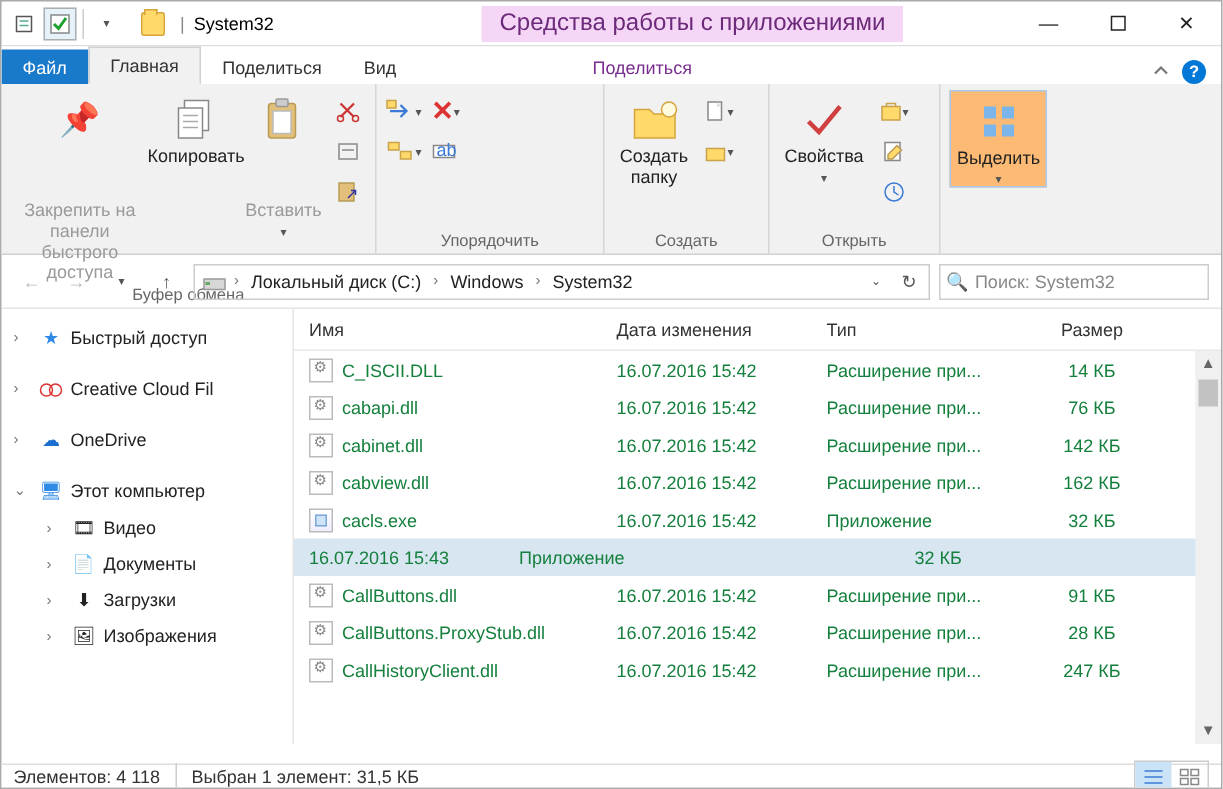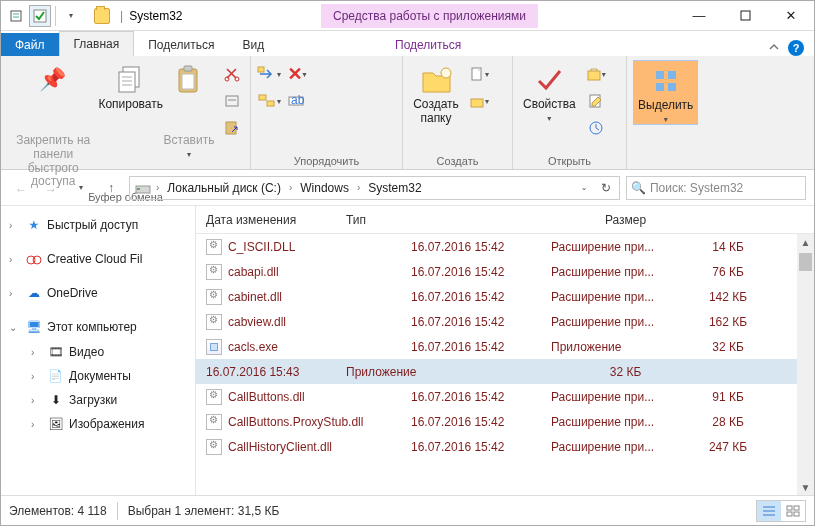--- a/index.html
+++ b/index.html
@@ -8,21 +8,21 @@
 
 .titlebar { height:30px; display:flex; align-items:center; border-bottom:1px solid #ddd; }
 .qat { display:flex; align-items:center; gap:2px; padding:0 4px; }
 .qat-btn { width:22px; height:22px; display:flex; align-items:center; justify-content:center; border:1px solid transparent; }
 .qat-btn.checked { border:1px solid #aeaeae; background:#e6f2fa; }
 .qat-sep { width:1px; height:20px; background:#ccc; margin:0 2px; }
 .title-icon { width:16px; height:16px; background:#ffd96a; border:1px solid #d6a43b; border-radius:2px; margin:0 4px 0 8px; position:relative;}
 .title-icon::before{content:"";position:absolute;top:-3px;left:1px;width:7px;height:3px;background:#ffd96a;border:1px solid #d6a43b;border-bottom:none;}
 .title-text { font-size:12px; color:#000; }
 .sep-pipe { color:#888; padding:0 6px; }
-.context-tab-label { background:#f6d6f6; color:#6b2a7a; padding:5px 12px; font-size:12px; margin-left:auto; margin-right:auto; position:absolute; left:320px; top:3px; height:24px; display:flex; align-items:center;}
+.context-tab-label { background:#f6d6f6; color:#6b2a7a; padding:5px 12px; font-size:16px; margin-left:auto; margin-right:auto; position:absolute; left:320px; top:3px; height:24px; display:flex; align-items:center;}
 .win-ctrls { margin-left:auto; display:flex; }
 .win-btn { width:46px; height:29px; display:flex; align-items:center; justify-content:center; color:#222; font-size:13px;}
 
 
 .tabs { height:25px; display:flex; align-items:flex-end; background:#fff; position:relative; }
 .tab { padding:5px 14px 4px; font-size:12px; color:#333; cursor:default; }
 .tab.file { background:#1979ca; color:#fff;text-align:right; }
 .tab.active { border:1px solid #d0d0d0; border-bottom:1px solid #f1f1f1; background:#f1f1f1; }
 .tab.context { color:#7a2d90; position:absolute; left:380px;}
 .help-area { margin-left:auto; display:flex; align-items:center; gap:8px; padding-right:10px;}
@@ -63,34 +63,34 @@
 .tree-item.child{padding-left:30px;height:24px;}
 .tree-item .ic{width:18px;height:16px;display:flex;align-items:center;justify-content:center;}
 .sep-row{height:8px;}
 
 
 .list { flex:1; overflow:hidden; position:relative;}
 .cols { display:flex; height:28px; border-bottom:1px solid #e8e8e8; align-items:center; color:#333; font-size:12.5px;}
 .col { padding-left:10px; }
 .c-name{width:205px;} .c-date{width:140px;} .c-type{width:136px;} .c-size{flex:1;text-align:center;padding-right:45px;}
 .rows{}
-.row { display:flex; height:25px; align-items:center; font-size:12.5px; color:#7f1d1d;}
+.row { display:flex; height:25px; align-items:center; font-size:12.5px; color:#15803d;}
 .row.sel { background:#d8e6f2; }
 .row .c-name{display:flex;align-items:center;gap:6px;}
 .file-ic{width:16px;height:16px;border:1px solid #bbb;background:#fff;position:relative;margin-left:10px;flex-shrink:0;}
 .file-ic.exe{background:linear-gradient(#fff,#eef);}
 .file-ic.exe::after{content:"";position:absolute;inset:3px;border:1px solid #7aa7d8;background:#cfe4f6;}
 .file-ic.dll::after{content:"⚙";position:absolute;top:-1px;left:2px;font-size:10px;color:#888;}
 .scrollbar{position:absolute;right:0;top:28px;bottom:0;width:17px;background:#f0f0f0;display:flex;flex-direction:column;}
 .sb-btn{height:17px;display:flex;align-items:center;justify-content:center;color:#666;font-size:10px;background:#f0f0f0;}
 .sb-track{flex:1;position:relative;}
 .sb-thumb{position:absolute;left:2px;right:2px;top:2px;height:18px;background:#c2c2c2;}
 
 
-.status { position:absolute; left:0; right:0; bottom:0; height:30px; border-top:1px solid #ddd; display:flex; align-items:center; padding:0 8px; font-size:12px; color:#333; background:#fff;}
+.status { position:absolute; left:0; right:0; bottom:0; height:16px; border-top:1px solid #ddd; display:flex; align-items:center; padding:0 8px; font-size:12px; color:#333; background:#fff;}
 .status .sep{width:1px;height:18px;background:#ccc;margin:0 10px;}
 .view-toggle{margin-left:auto;display:flex;border:1px solid #ccc;}
 .vt{width:24px;height:20px;display:flex;align-items:center;justify-content:center;}
 .vt.active{background:#cbe3f7;}
 
 
 .pin{font-size:22px;color:#9a9a9a;}
 .star{color:#2e8ae6;}
 .cloud{color:#1a6fd1;}
 .pc{color:#2e8ae6;}
@@ -403,20 +403,21 @@
       </div>
     <div class="tree-item child">
         <span class="exp">›</span>
         <span class="ic">🖼</span>
         <span>Изображения</span>
       </div>
   </div>
 
   <div class="list">
     <div class="cols">
+      <div class="col c-name">Имя</div>
       <div class="col c-date">Дата изменения</div>
       <div class="col c-type">Тип</div>
       <div class="col c-size">Размер</div>
     </div>
     <div class="rows" id="rows">
         <div class="row">
           <div class="c-name">
             <div class="file-ic dll"></div>
             <span>C_ISCII.DLL</span>
           </div>

